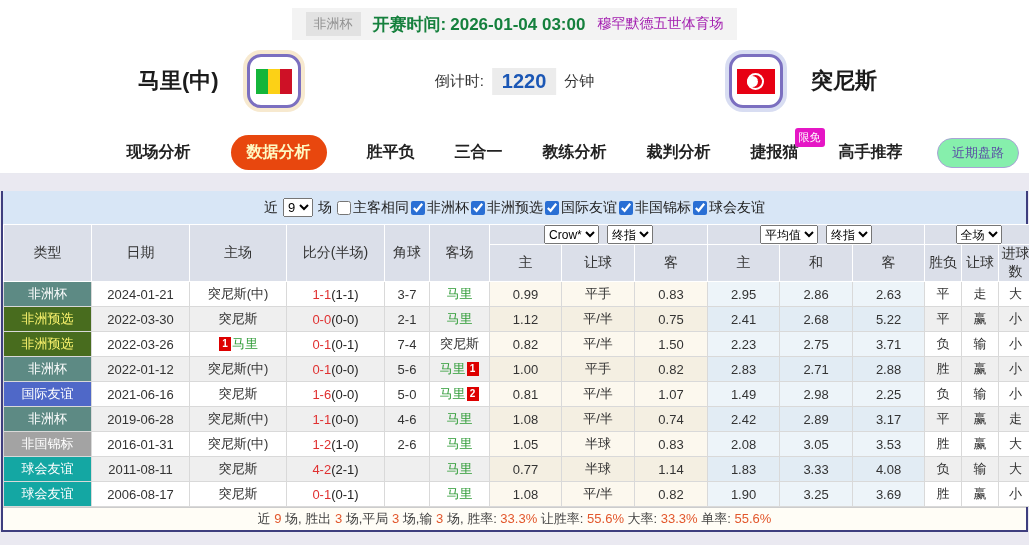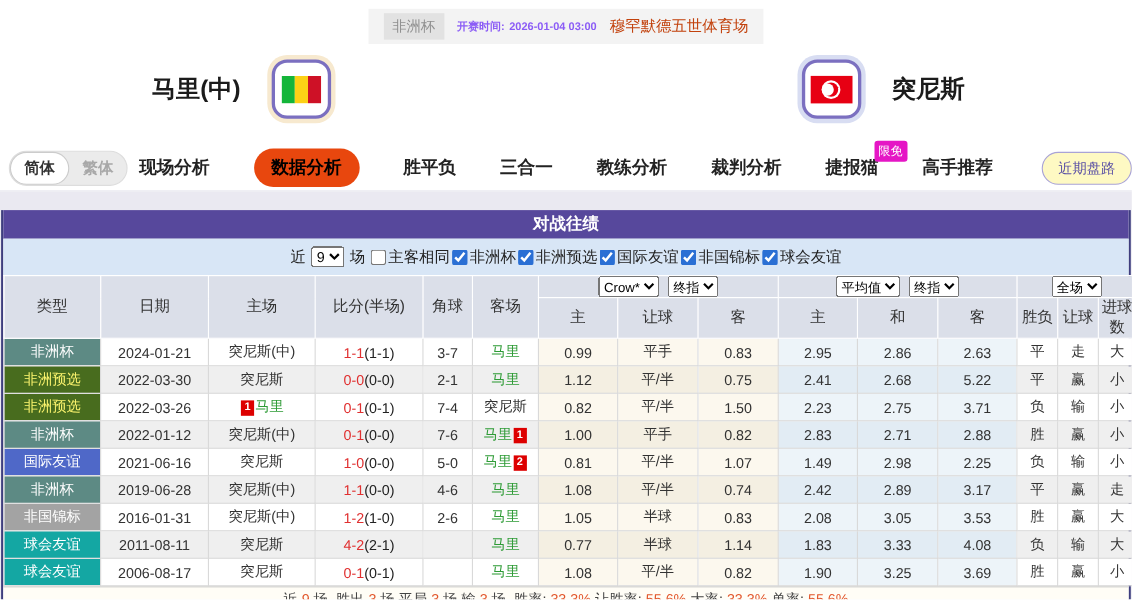--- a/index.html
+++ b/index.html
@@ -3,23 +3,23 @@
 <meta charset="utf-8">
 <style>
   * { box-sizing: border-box; }
   body { margin:0; font-family:"Liberation Sans","DejaVu Sans",sans-serif; background:#fff; }
   .page { width:1029px; height:545px; position:relative; background:#fff; overflow:hidden; }
 
   
   .topbar { display:flex; justify-content:center; padding-top:8px; }
   .topbar-inner { display:flex; align-items:center; gap:12px; background:#f3f3f3; padding:4px 14px; }
   .league-chip { background:#e2e2e2; color:#8f8f8f; padding:3px 8px; font-size:13px; }
-  .kickoff { font-weight:bold; font-size:10px; color:#8b5cf6; }
+  .kickoff { font-weight:bold; font-size:17px; color:#15803d; }
   .kickoff .klabel { margin-right:4px; }
-  .venue { font-size:14px; color:#c2410c; }
+  .venue { font-size:14px; color:#a21caf; }
 
   
   .teams { position:relative; display:flex; align-items:center; height:82px; }
   .team-group { display:flex; align-items:center; gap:28px; }
   .team-home { margin-left:138px; }
   .team-away { margin-left:auto; margin-right:152px; }
   .team-name { font-size:22px; font-weight:bold; color:#1b1b1b; }
   .flag-box { width:54px; height:54px; background:#fff; border:3px solid #7b6fc0; border-radius:14px;
               display:flex; align-items:center; justify-content:center; }
   .flag-box.home-ring { box-shadow:0 0 0 4px #f7e9cf; }
@@ -37,25 +37,25 @@
   .cd-value { color:#1b57b5; font-size:20px; font-weight:bold; }
 
   
   .navbar { position:relative; height:42px; margin-top:10px; border-bottom:1px solid #e9e9f0; display:flex; align-items:center; }
   .lang-toggle { position:absolute; left:8px; display:flex; align-items:center; background:#ebebeb; border:1px solid #ddd; border-radius:17px; }
   .lang-seg { padding:5px 12px; font-size:14px; font-weight:bold; border-radius:16px; }
   .lang-active { background:#fff; border:1px solid #ccc; color:#333; }
   .lang-inactive { color:#a8a8a8; }
   .nav-items { margin:0 auto; display:flex; align-items:center; gap:40px; }
   .nav-item { font-size:16px; font-weight:bold; color:#222; position:relative; cursor:pointer; white-space:nowrap; }
-  .nav-item.active { background:#e8470e; color:#000000; padding:7px 16px; border-radius:20px; }
+  .nav-item.active { background:#e8470e; color:#fef9c3; padding:7px 16px; border-radius:20px; }
   .nav-badge { position:absolute; top:-14px; right:-26px; background:#e516c5; color:#fff; font-size:11px;
                font-weight:normal; padding:2px 4px; border-radius:3px; }
-  .recent-btn { position:absolute; right:0; border:1px solid #a9a3d6; color:#5a50a5; font-size:13px;
-                padding:5px 14px; border-radius:16px; background:#fef9c3; cursor:pointer; }
+  .recent-btn { position:absolute; right:10px; border:1px solid #a9a3d6; color:#5a50a5; font-size:13px;
+                padding:5px 14px; border-radius:16px; background:#86efac; cursor:pointer; }
 
   
   .content { background:#eae9f1; padding:17px 0 5px 0; height:371px; }
   .panel { margin:0 1px; border:2px solid #3e3e7e; border-top:none; background:#fff; }
   .panel-title { background:#57489c; color:#fff; font-weight:bold; font-size:15px; text-align:center;
                  height:26px; line-height:26px; }
   .filter-row { background:#d8e6f6; height:33px; display:flex; align-items:center; justify-content:center;
                 gap:5px; font-size:14px; color:#222; }
   .filter-row select { font-size:13px; }
   .chk { display:flex; align-items:center; gap:1px; cursor:pointer; }
@@ -104,54 +104,54 @@
     <div class="team-group team-home">
       <span class="team-name">马里(中)</span>
       <span class="flag-box home-ring">
         <span class="mali-flag">
             <i class="mali-g"></i>
             <i class="mali-y"></i>
             <i class="mali-r"></i>
           </span>
       </span>
     </div>
+    <div class="countdown">
+      <span>倒计时:</span>
+      <span class="cd-chip"><span class="cd-value">1220</span></span>
+      <span>分钟</span>
+    </div>
     <div class="team-group team-away">
       <span class="flag-box away-ring">
         <span class="tn-flag">
             <span class="tn-circle">
               <span class="tn-crescent"></span>
               <span class="tn-star">★</span>
             </span>
           </span>
       </span>
       <span class="team-name">突尼斯</span>
     </div>
   </div>
 
   <div class="navbar">
-    <div class="lang-toggle">
-      <span class="lang-seg lang-active">简体</span>
-      <span class="lang-seg lang-inactive">繁体</span>
-    </div>
     <div class="nav-items" id="nav-items">
         <span class="nav-item">现场分析</span>
         <span class="nav-item active">数据分析</span>
         <span class="nav-item">胜平负</span>
         <span class="nav-item">三合一</span>
         <span class="nav-item">教练分析</span>
         <span class="nav-item">裁判分析</span>
         <span class="nav-item">捷报猫<span class="nav-badge">限免</span></span>
         <span class="nav-item">高手推荐</span>
       </div>
     <button class="recent-btn">近期盘路</button>
   </div>
 
   <div class="content">
     <div class="panel">
-      <div class="panel-title">对战往绩</div>
 
       <div class="filter-row">
         <span>近</span>
         <select>
           <option>9</option>
         </select>
         <span>场</span>
         <span id="filter-options" style="display:flex;align-items:center;gap:2px;">
             <label class="chk">
               <input type="checkbox" style="">
@@ -280,37 +280,37 @@
               <td class="c-avg">3.71</td>
               <td class="c-res r-blue">负</td>
               <td class="c-res r-blue">输</td>
               <td class="c-res r-blue">小</td>
             </tr>
             <tr>
               <td class="c-type" style="background: rgb(93, 138, 132); color: rgb(255, 255, 255);">非洲杯</td>
               <td>2022-01-12</td>
               <td><span>突尼斯(中)</span></td>
               <td><span class="sc">0-1</span><span class="half">(0-0)</span></td>
-              <td>7-6</td>
+              <td>5-6</td>
               <td><span class="team-hl">马里</span><span class="rc-badge">1</span></td>
               <td class="c-odds">1.00</td>
               <td class="c-odds">平手</td>
               <td class="c-odds">0.82</td>
               <td class="c-avg">2.83</td>
               <td class="c-avg">2.71</td>
               <td class="c-avg">2.88</td>
               <td class="c-res r-red">胜</td>
               <td class="c-res r-red">赢</td>
               <td class="c-res r-blue">小</td>
             </tr>
             <tr>
               <td class="c-type" style="background: rgb(79, 104, 200); color: rgb(255, 255, 255);">国际友谊</td>
               <td>2021-06-16</td>
               <td><span>突尼斯</span></td>
-              <td><span class="sc">1-0</span><span class="half">(0-0)</span></td>
+              <td><span class="sc">1-6</span><span class="half">(0-0)</span></td>
               <td>5-0</td>
               <td><span class="team-hl">马里</span><span class="rc-badge">2</span></td>
               <td class="c-odds">0.81</td>
               <td class="c-odds">平/半</td>
               <td class="c-odds">1.07</td>
               <td class="c-avg">1.49</td>
               <td class="c-avg">2.98</td>
               <td class="c-avg">2.25</td>
               <td class="c-res r-blue">负</td>
               <td class="c-res r-blue">输</td>

